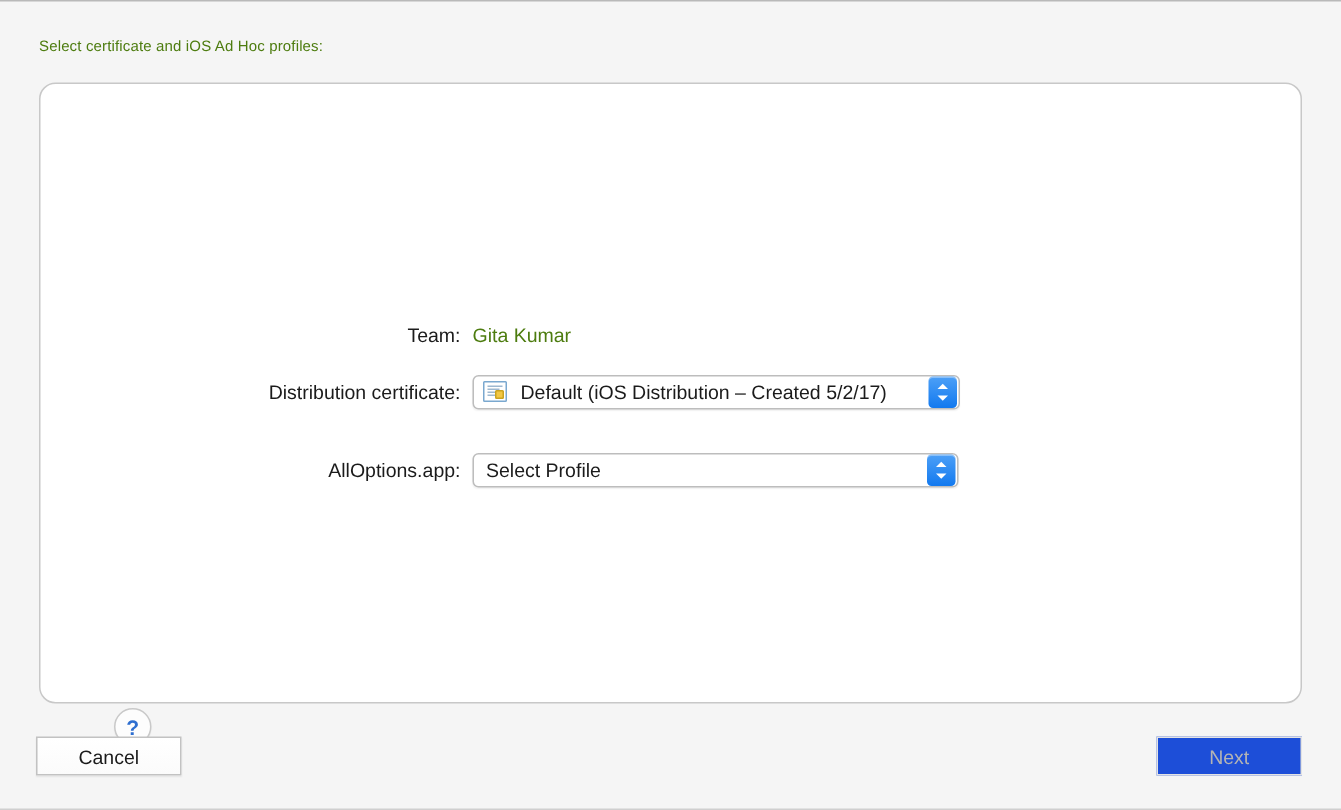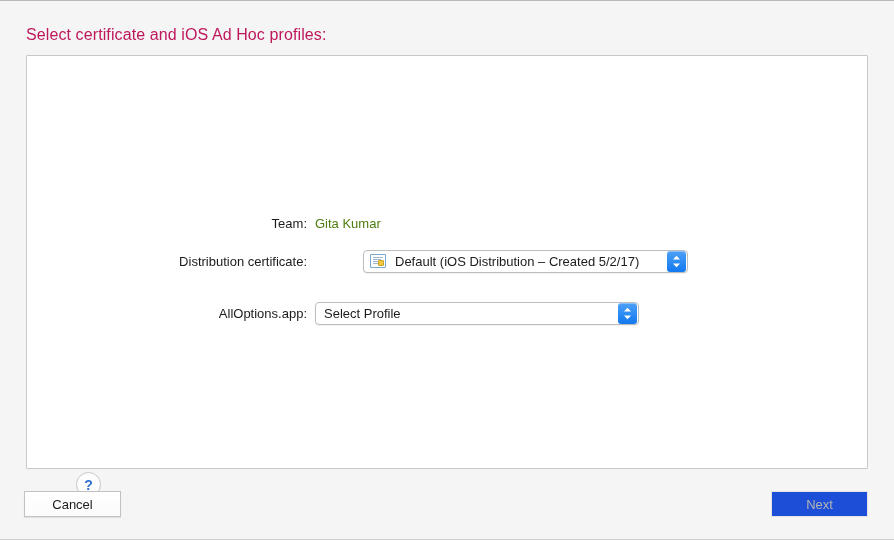--- a/index.html
+++ b/index.html
@@ -25,54 +25,54 @@
     border-top: 1px solid #b9b9b9;
     border-bottom: 1px solid #cfcfcf;
     box-sizing: border-box;
   }
 
   
   .sheet-title {
     position: absolute;
     left: 26px;
     top: 25px;
-    font-size: 16px;
-    color: #be185d;
+    font-size: 10px;
+    color: #4d7c0f;
     letter-spacing: 0.1px;
     white-space: nowrap;
   }
 
   
   .panel {
     position: absolute;
     left: 26px;
     top: 54px;
     width: 842px;
     height: 414px;
     background: #ffffff;
     border: 1px solid #c8c8c8;
     box-sizing: border-box;
-    border-radius: 1px;
+    border-radius: 11px;
   }
 
   
   .form-area {
     position: absolute;
     left: 0;
     top: 154px;
     width: 842px;
   }
   .form-row {
     display: flex;
     align-items: center;
     margin-bottom: 4px;
     height: 26px;
   }
   .form-row.row-team { margin-bottom: 12px; }
-  .form-row.row-cert { margin-bottom: 26px; gap: 48px; }
+  .form-row.row-cert { margin-bottom: 26px; }
 
   .field-label {
     width: 288px;
     text-align: right;
     padding-right: 8px;
     box-sizing: border-box;
     font-size: 13px;
     color: #1b1b1b;
     white-space: nowrap;
   }

